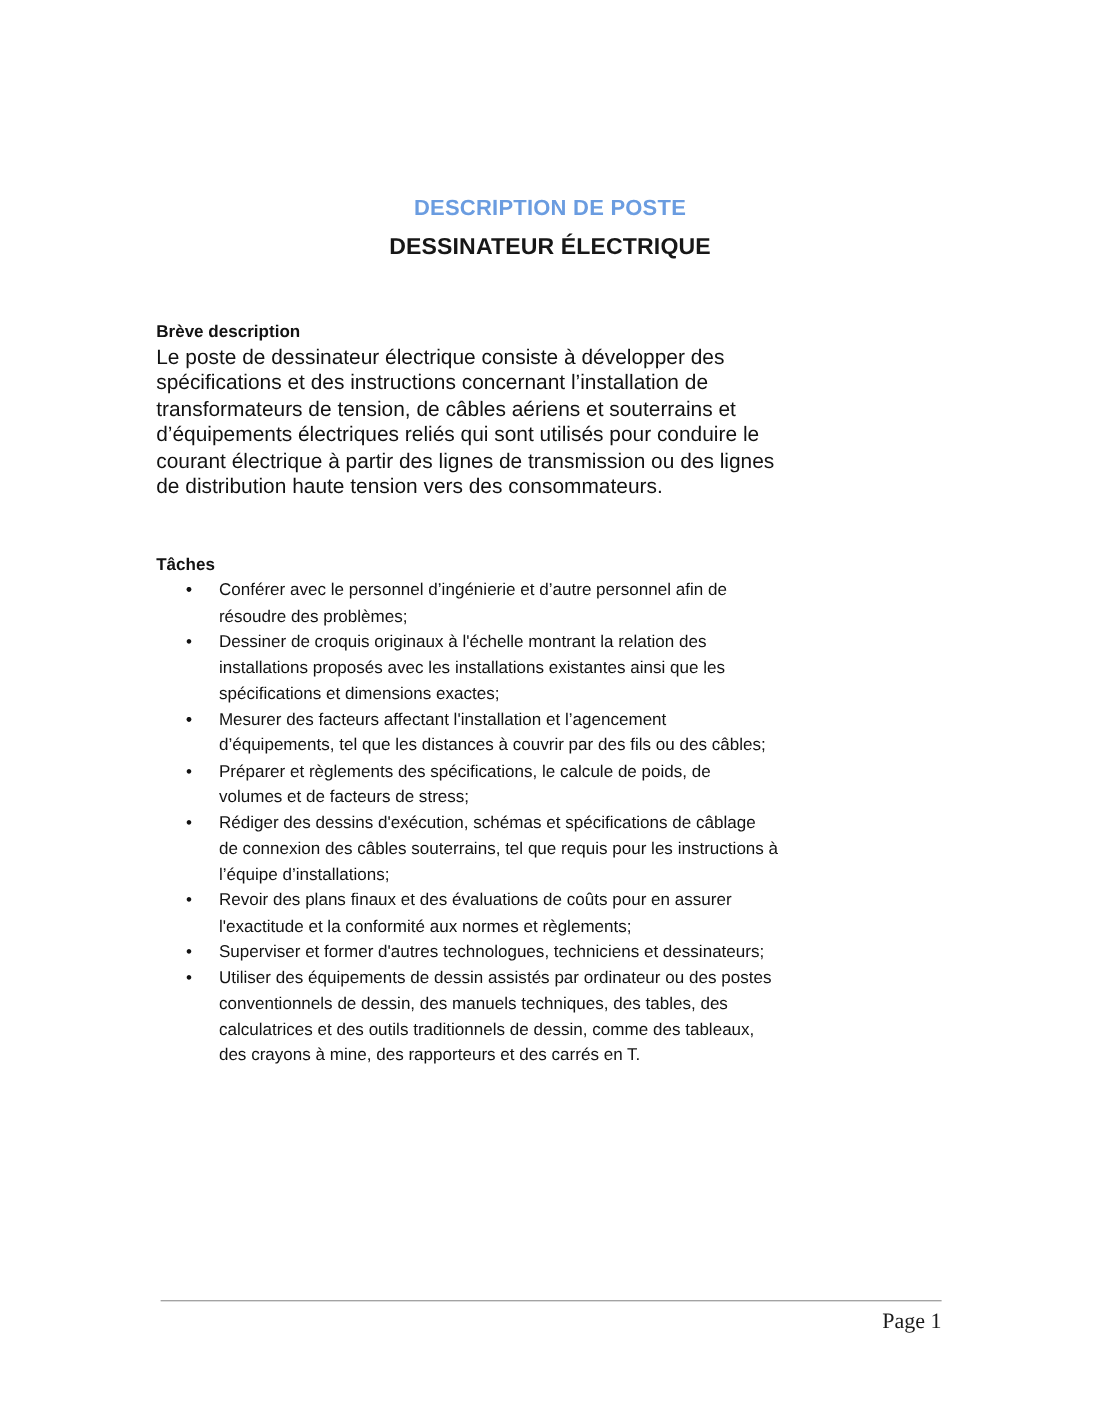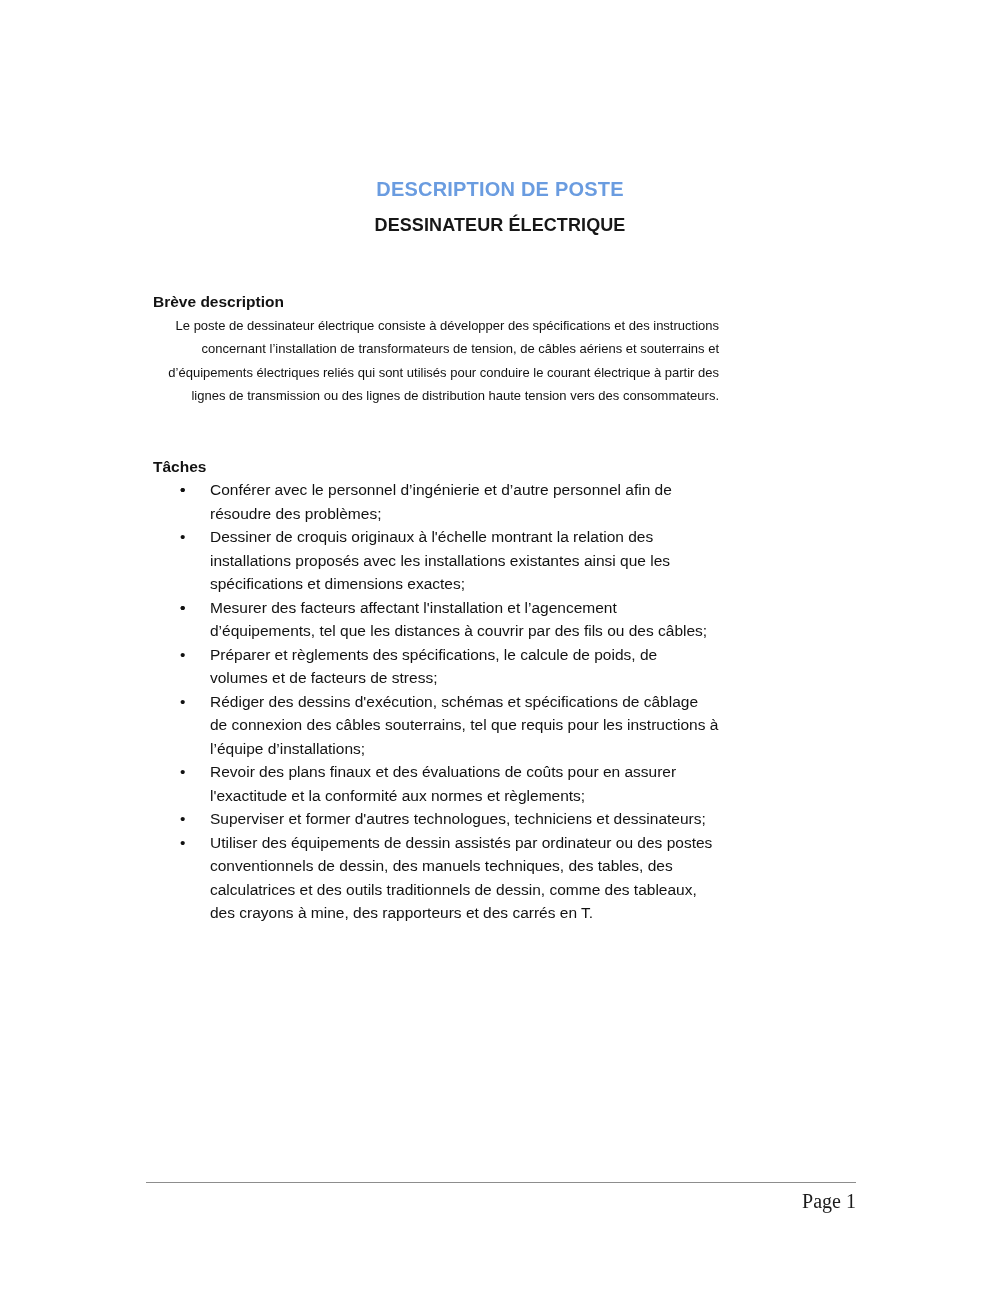--- a/index.html
+++ b/index.html
@@ -32,51 +32,50 @@
   }
   .doc-kicker {
     font-size: 20px;
     font-weight: bold;
     letter-spacing: 0.2px;
     color: #6a9ce0;
     line-height: 26px;
     margin: 0;
   }
   .doc-title {
-    font-size: 18px;
+    font-size: 21px;
     font-weight: bold;
     color: #171717;
     line-height: 28px;
     margin: 9px 0 0 0;
     letter-spacing: 0.1px;
   }
 
   
   .content {
     position: absolute;
-    left: 153px;
+    left: 142px;
     top: 290px;
     width: 568px;
   }
 
   .section-heading {
     font-size: 15.5px;
     font-weight: bold;
     line-height: 23.5px;
     color: #121212;
     margin: 0;
   }
 
   .paragraph {
-    font-size: 13px;
+    font-size: 19px;
     line-height: 23.5px;
     color: #121212;
     margin: 0;
     width: 566px;
-    text-align: right;
   }
 
   .gap-large {
     height: 47px;
   }
 
   
   ul.tasks {
     list-style: none;
     margin: 0;

